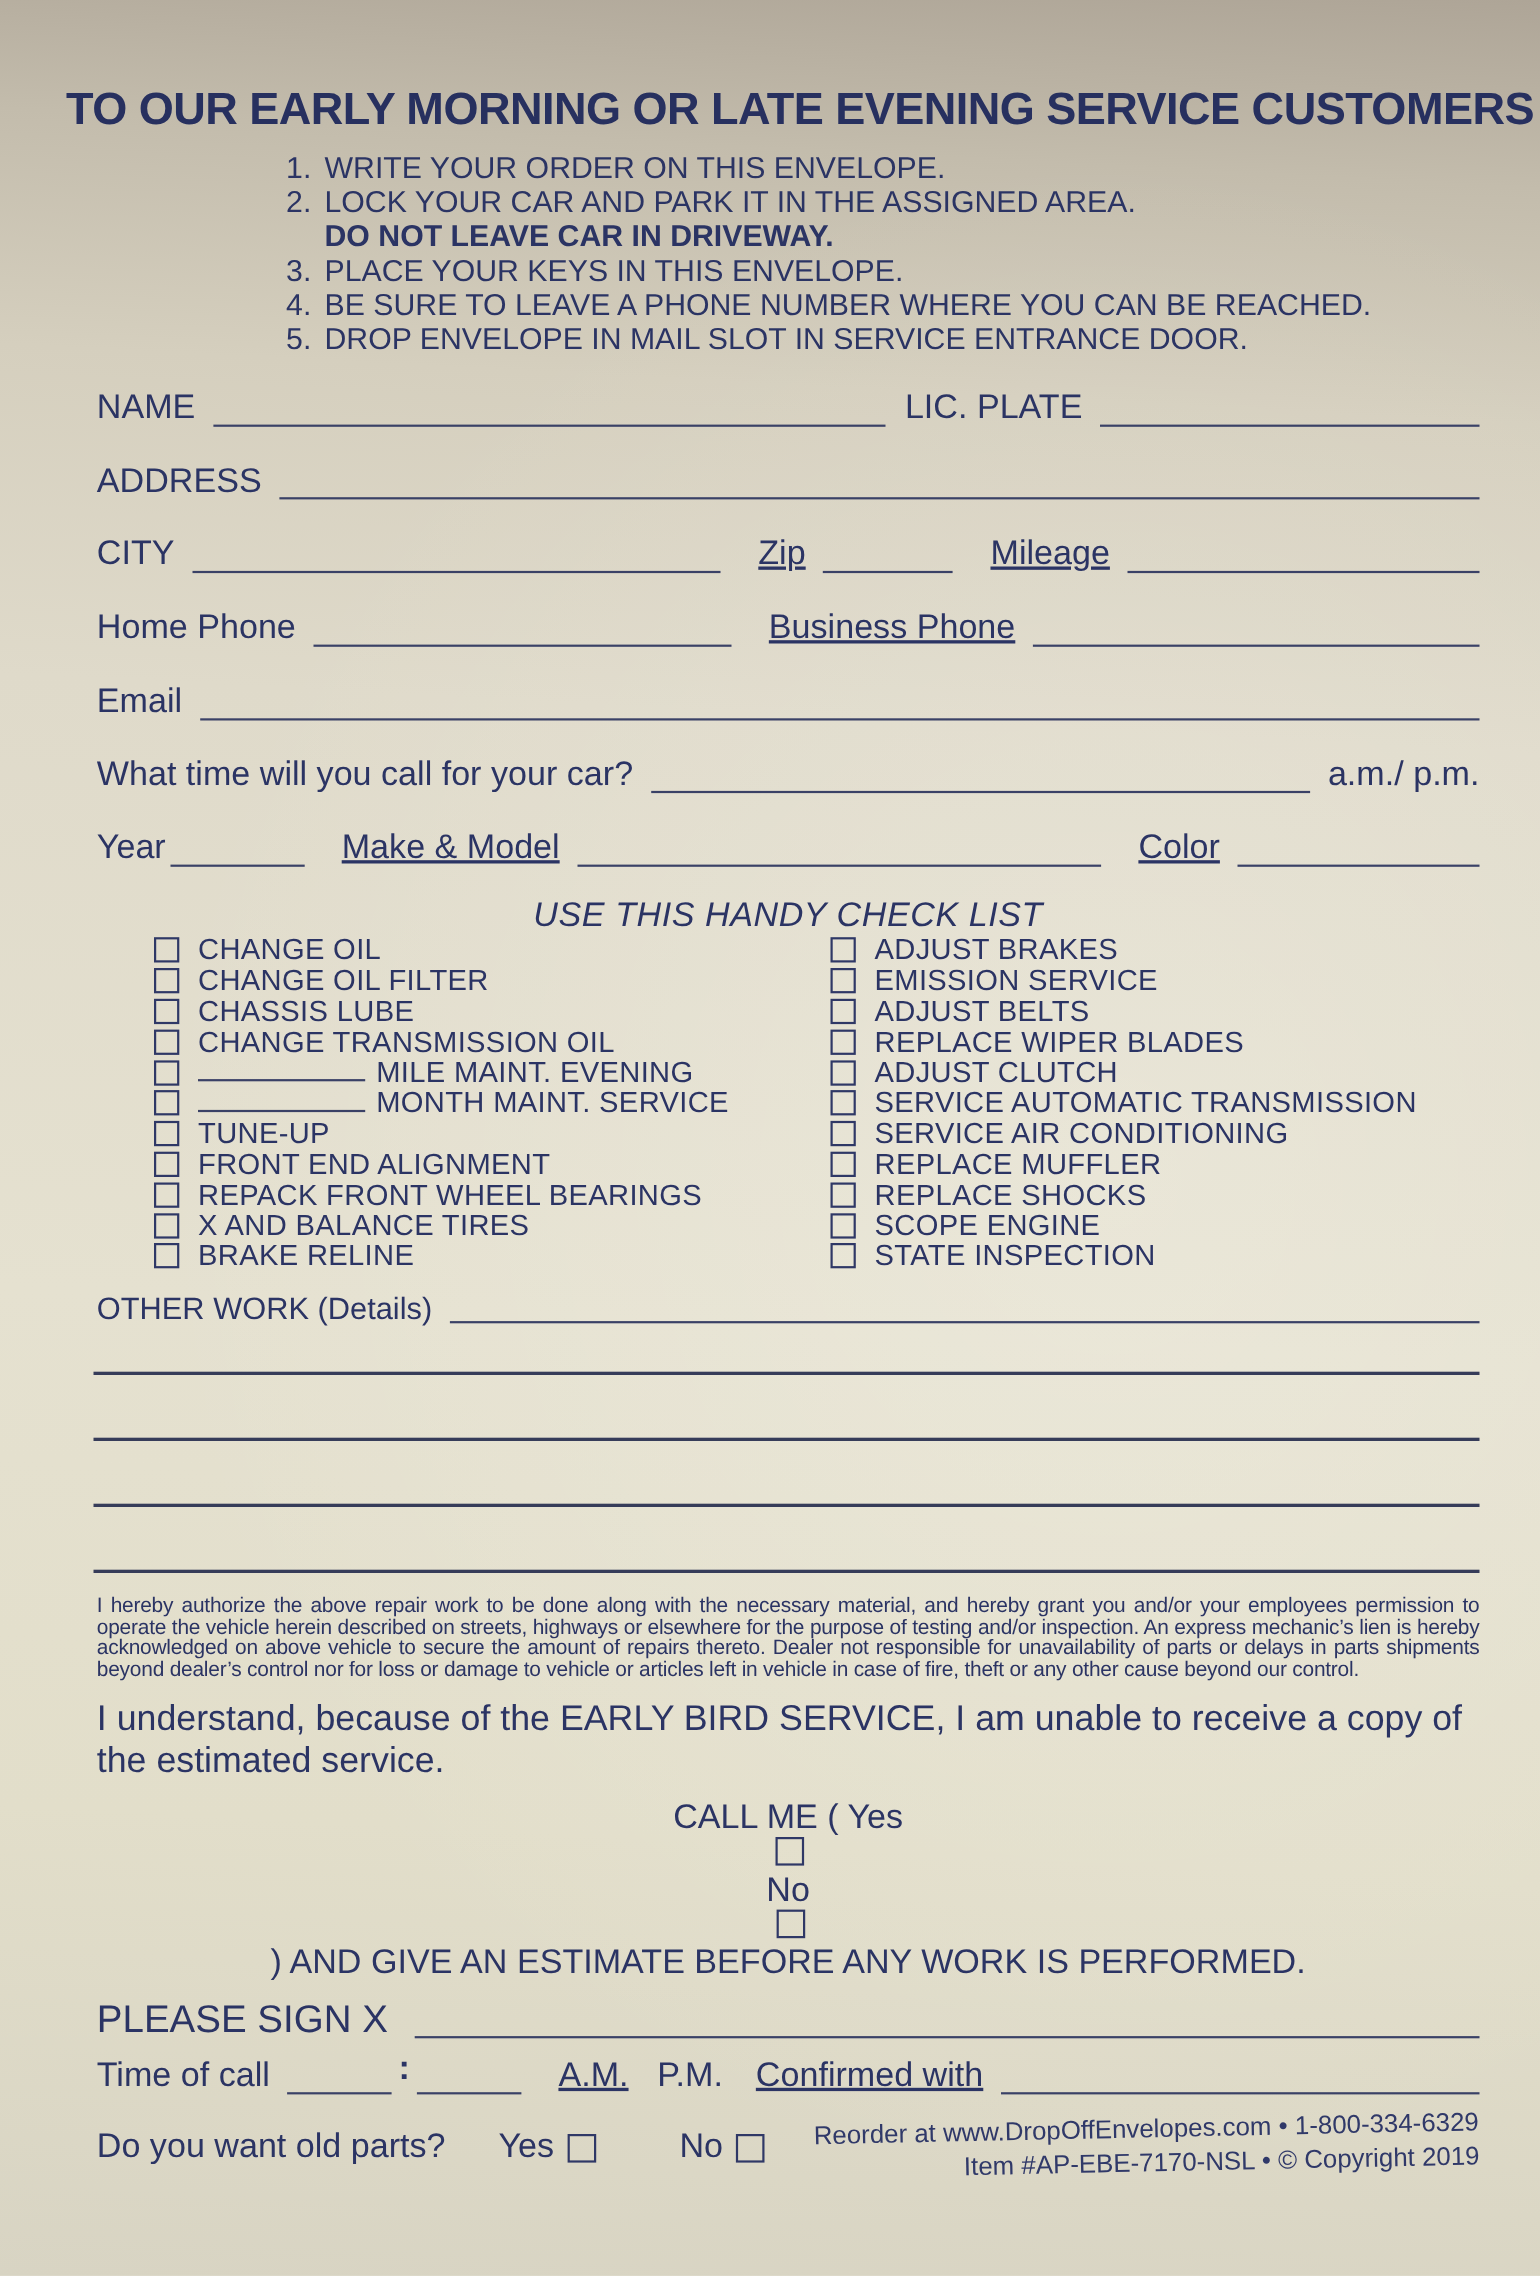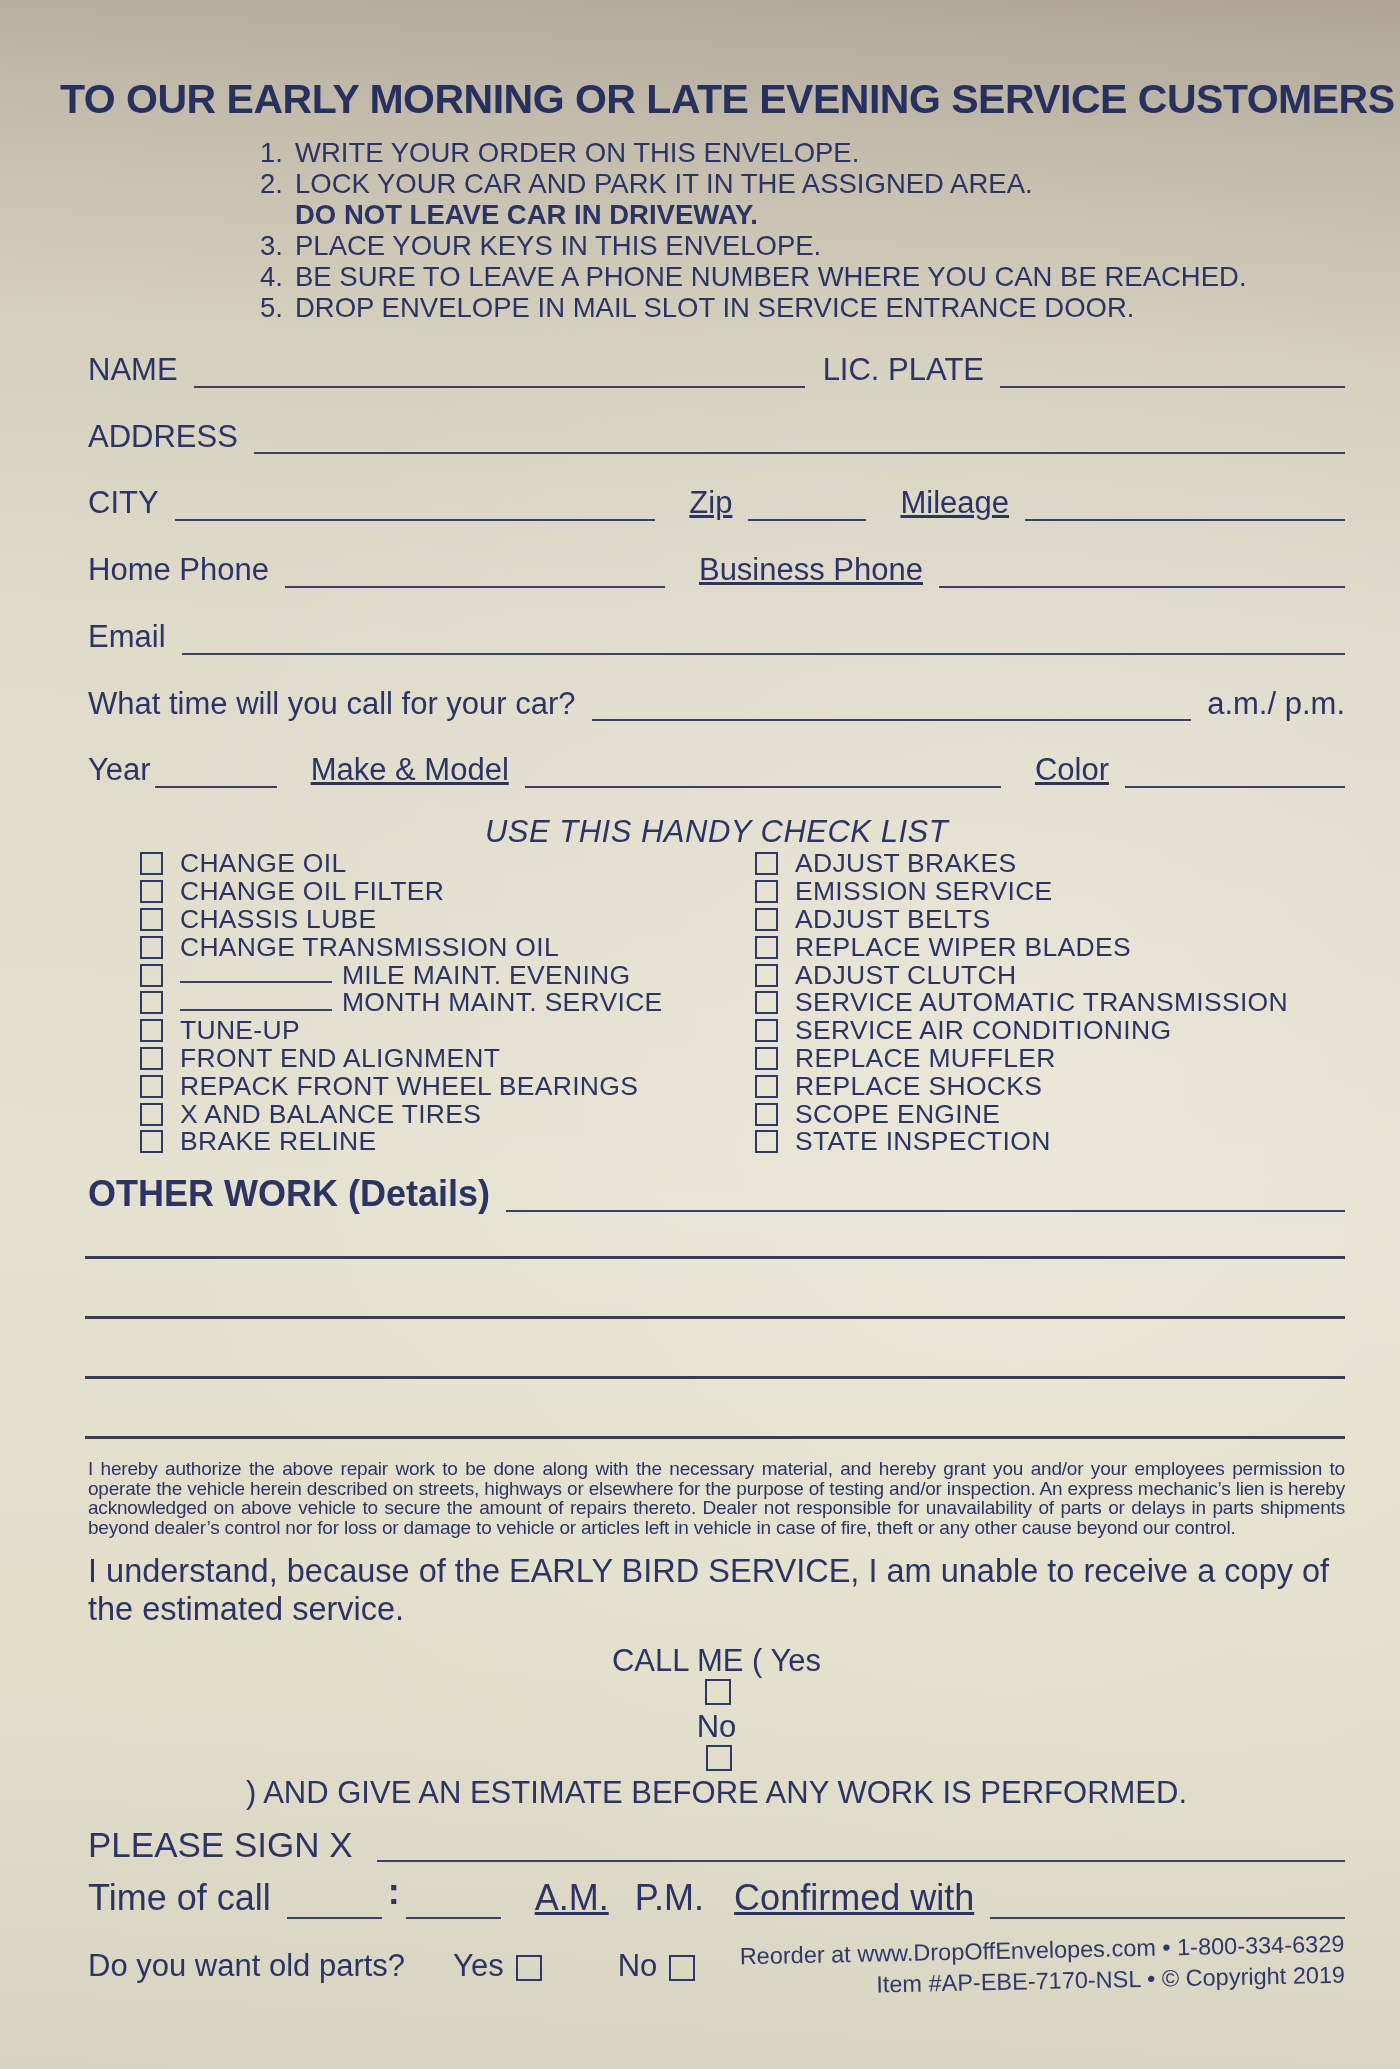--- a/index.html
+++ b/index.html
@@ -36,32 +36,32 @@
   .gap30{margin-left:30px;text-decoration:underline;}
   
   .chk-heading{font-size:31px;font-style:italic;text-align:center;margin-top:26px;letter-spacing:0.5px;}
   .chk-cols{display:flex;margin-top:0;justify-content:flex-end;}
   .chk-col-left{width:617px;flex:0 0 auto;padding-left:52px;box-sizing:border-box;}
   .chk-col-right{flex:1 1 auto;padding-left:50px;box-sizing:border-box;}
   .chk-row{display:flex;align-items:center;height:27.8px;font-size:26.5px;letter-spacing:0.3px;white-space:nowrap;}
   .box{flex:0 0 auto;width:19px;height:19px;border:2.5px solid #2f3866;margin-right:17px;background:transparent;}
   .blankline{display:inline-block;width:152px;border-bottom:2.5px solid #3a4166;height:14px;margin-right:10px;}
   
-  .other-row{display:flex;align-items:flex-end;font-size:36px;margin-top:18px;white-space:nowrap;font-weight:bold;}
+  .other-row{display:flex;align-items:flex-end;font-size:28px;margin-top:18px;white-space:nowrap;}
   .rule{border-bottom:3px solid #363c59;height:0;margin-left:-3px;}
   .r1{margin-top:42px;}.rn{margin-top:57px;}
   
   .auth{margin-top:20px;font-size:19px;line-height:1.03;text-align:justify;letter-spacing:-0.2px;}
   .understand{margin-top:16px;font-size:32.5px;line-height:1.15;}
   .callme{margin-top:15px;font-size:31px;white-space:nowrap;display:flex;align-items:center;flex-direction:column;}
   .callme .box{width:22px;height:22px;margin:0 10px 4px 12px;}
   .callme .box.second{margin-left:14px;}
   
   .sign-row{display:flex;align-items:flex-end;font-size:35px;margin-top:14px;white-space:nowrap;}
-  .time-row{display:flex;align-items:flex-end;font-size:36px;margin-top:14px;white-space:nowrap;}
+  .time-row{display:flex;align-items:flex-end;font-size:31px;margin-top:14px;white-space:nowrap;}
   .time-row .u.seg{flex:0 0 95px;}
   .colon{margin:0 2px;position:relative;top:-6px;font-weight:bold;}
   .last-row{display:flex;align-items:center;margin-top:16px;font-size:31px;white-space:nowrap;}
   .last-row .box{width:22px;height:22px;margin:4px 0 0 12px;}
   .yes-lab{margin-left:48px;}
   .no-lab{margin-left:76px;}
   .footer{margin-left:auto;text-align:right;font-size:23.5px;line-height:1.32;color:#303969;transform:rotate(-1.2deg);}
 </style>
 </head>
 <body>

